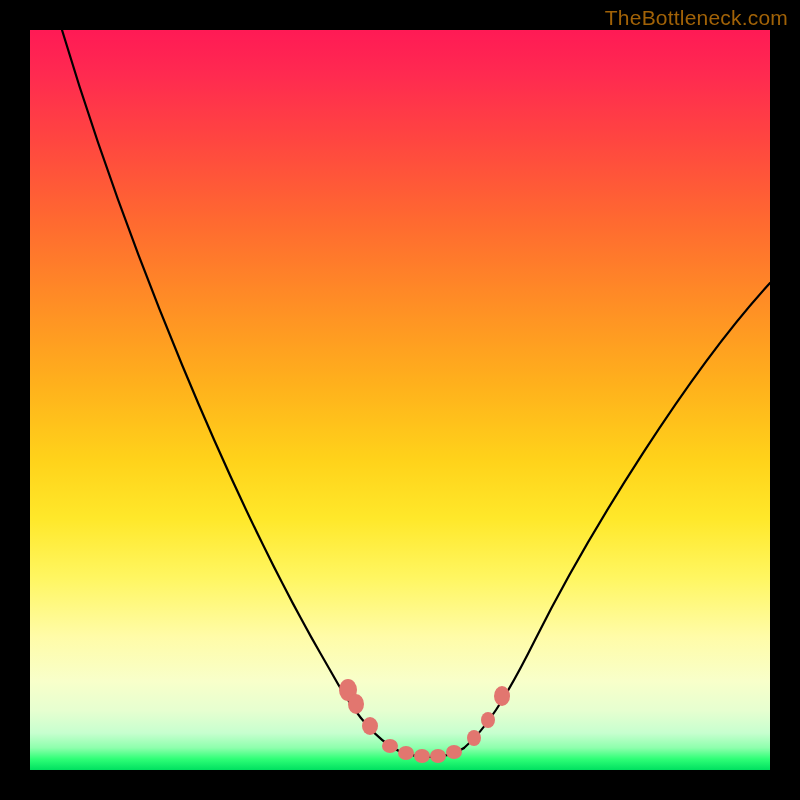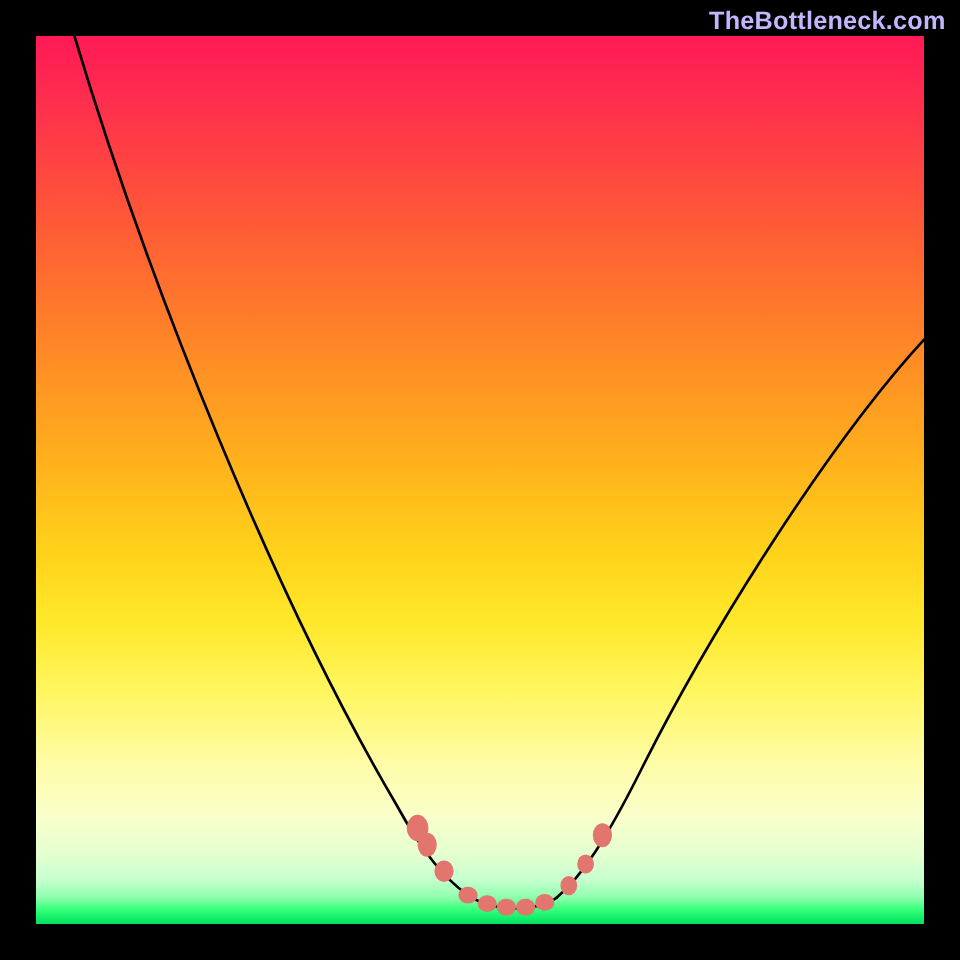--- a/index.html
+++ b/index.html
@@ -43,23 +43,23 @@
       #c7ffcf 95%,
       #8effad 97%,
       #2fff77 98.5%,
       #00e060 100%
     );
   }
   .watermark {
     position: absolute;
     top: 6px;
     right: 12px;
-    color: #c4b5fd;
+    color: #a16207;
     font-size: 21px;
-    font-weight: 700;
+    font-weight: 400;
     letter-spacing: 0.2px;
     user-select: none;
   }
   svg.curve {
     position: absolute;
     top: 0;
     left: 0;
     width: 740px;
     height: 740px;
     overflow: visible;

